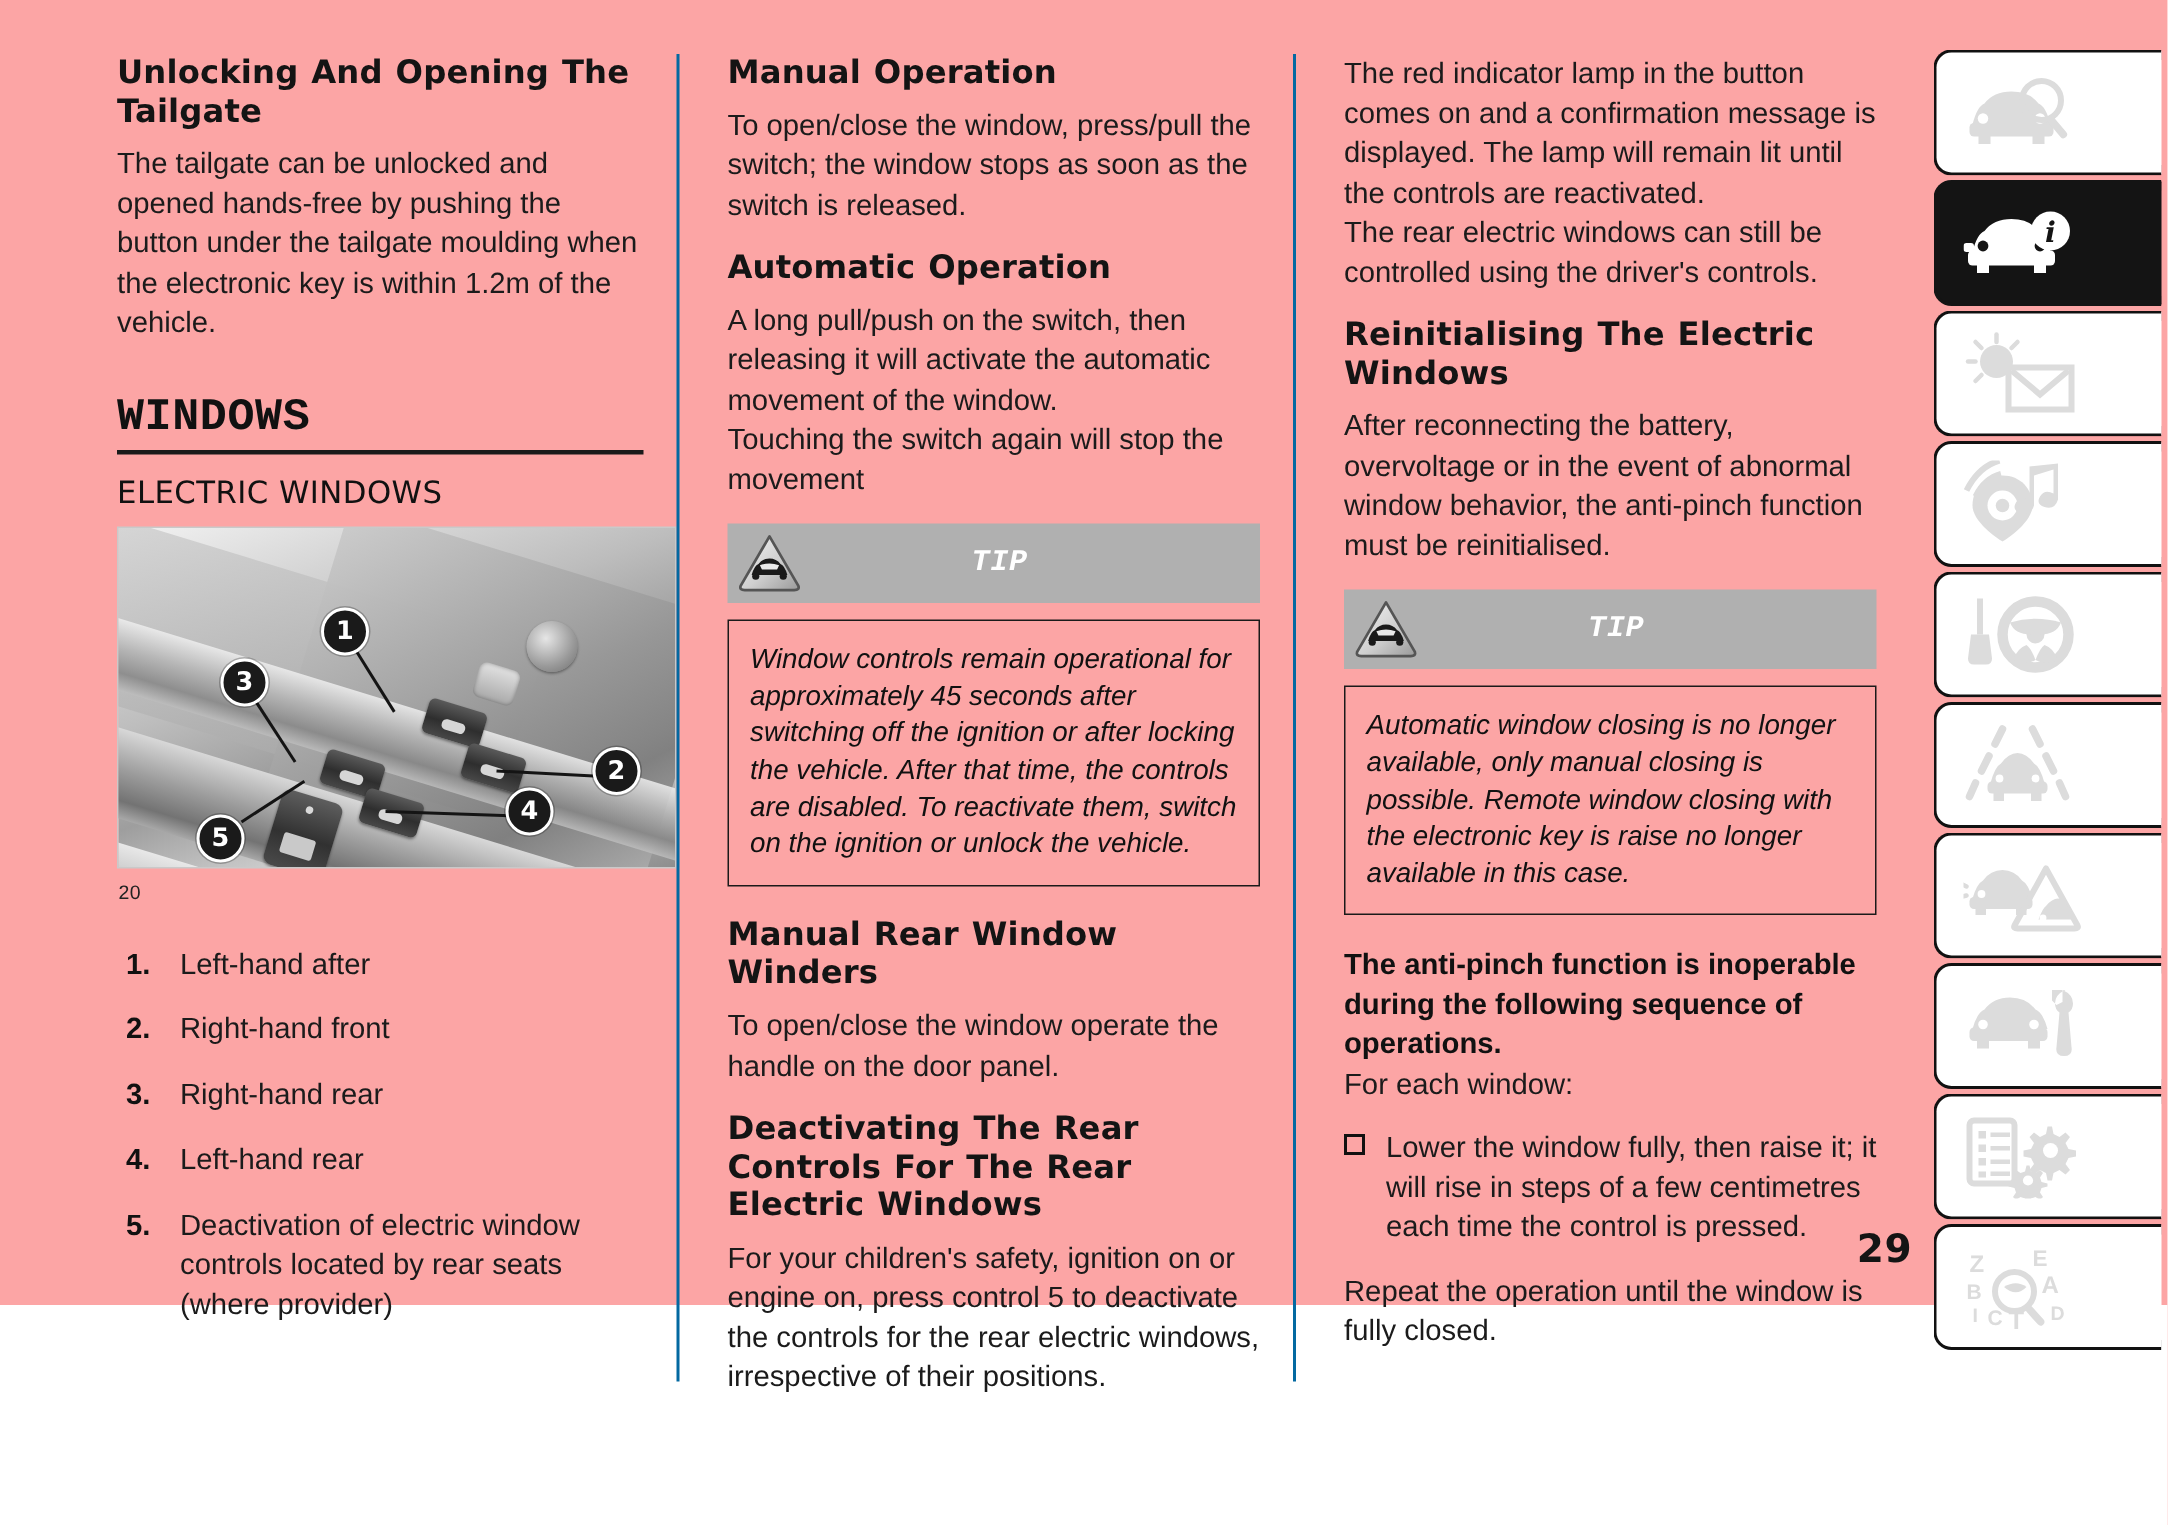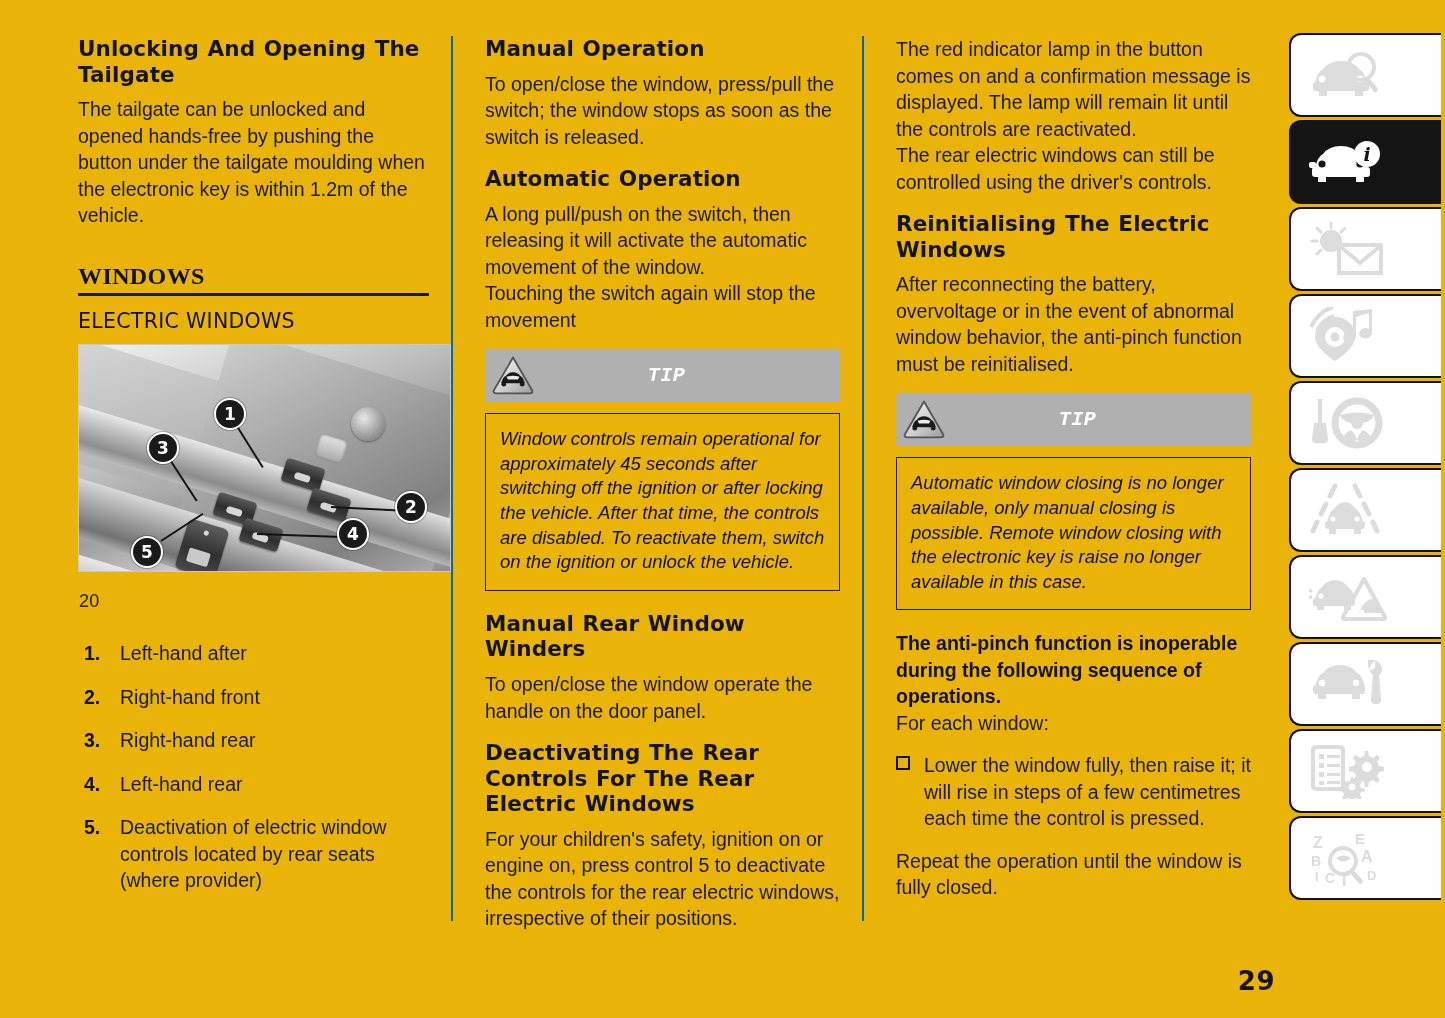--- a/index.html
+++ b/index.html
@@ -4,22 +4,22 @@
 <style>
   * { box-sizing: border-box; margin: 0; padding: 0; }
   html, body {
     width: 1445px; height: 1018px;
     background: #ffffff;
     font-family: "Liberation Sans", sans-serif;
     overflow: hidden;
   }
   .page {
     position: relative;
-    width: 1445px; height: 1018px;
-    background: #eab308;
+    width: 1445px; height: 870px;
+    background: #fca5a5;
     padding-left: 18px;
   }
 
   
   .columns {
     position: absolute;
     left: 78px; top: 36px;
     width: 1195px; height: 885px;
     display: flex;
   }
@@ -40,23 +40,23 @@
     font-family: "DejaVu Sans", sans-serif;
     font-weight: bold;
     font-size: 21.5px;
     line-height: 1.19;
     letter-spacing: 0.1px;
     color: #141414;
     margin-bottom: 9px;
     word-spacing: 1px;
   }
   .h-big {
-    font-family: Liberation Serif, serif;
+    font-family: Liberation Mono, monospace;
     font-weight: bold;
-    font-size: 24px;
+    font-size: 30px;
     line-height: 1.1;
     letter-spacing: 0.4px;
     color: #111;
   }
   .h-rule {
     border-bottom: 3px solid #1a1a1a;
     margin-top: 4px;
     margin-bottom: 13px;
   }
   .h-sub {
@@ -89,23 +89,23 @@
     width: 373px;
   }
   .fig-frame {
     position: relative;
     width: 373px; height: 228px;
     border: 1px solid #c9c9c9;
     overflow: hidden;
     background: linear-gradient(160deg,#f2f2f2 0%,#d9d9d9 18%,#bdbdbd 38%,#9e9e9e 56%,#cfcfcf 74%,#8e8e8e 100%);
   }
   .fig-caption {
-    font-size: 18px;
+    font-size: 13px;
     color: #222;
-    margin-top: 19px;
+    margin-top: 8px;
     margin-left: 1px;
     letter-spacing: .2px;
   }
   
   .door-band {
     position: absolute;
     background: linear-gradient(180deg,#efefef,#b4b4b4 40%,#868686 75%,#bdbdbd);
     transform-origin: left center;
   }
   .b1 { left:-30px; top:52px;  width:470px; height:46px; transform: rotate(17deg); opacity:.85; }

